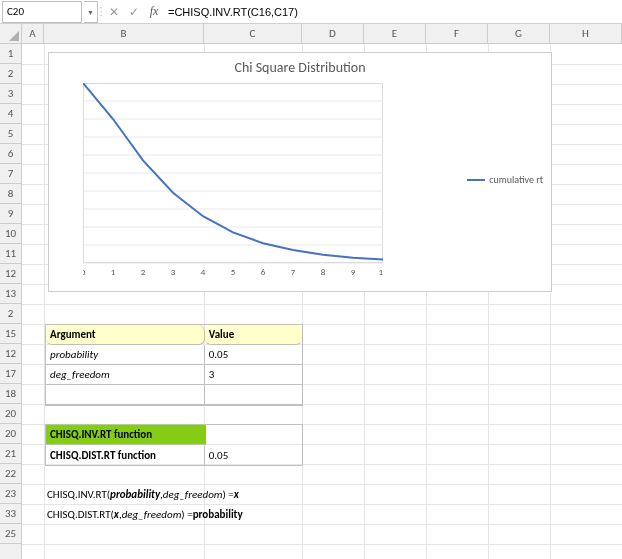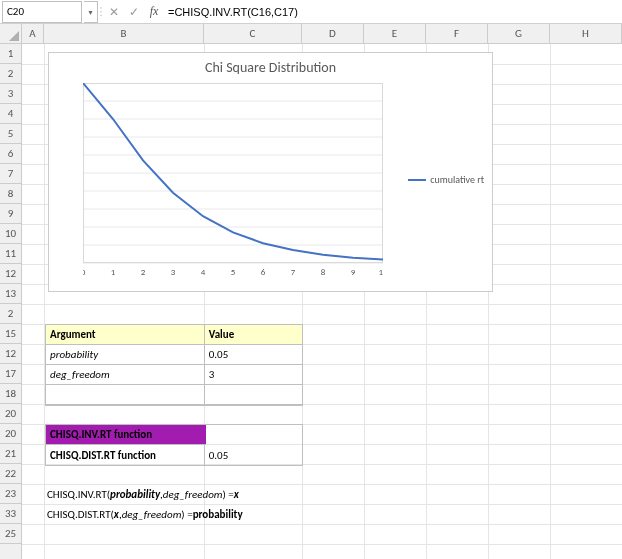--- a/index.html
+++ b/index.html
@@ -139,32 +139,32 @@
   .legend-line { width: 18px; height: 2px; background: #4472c4; margin-right: 4px; }
   
   .tbl {
     position: absolute;
     z-index: 5;
     border: 1px solid #bfbfbf;
   }
   .tbl-row { display:flex; height:20px; }
   .tbl-cell { border-right:1px solid #bfbfbf; border-bottom:1px solid #bfbfbf; padding:0 4px; display:flex;align-items:center;}
   .tbl-cell:last-child{border-right:none;}
-  .th { background:#ffffcc; font-weight:bold; }
+  .th { background:#ffffcc; font-weight:bold;border-radius:6px; }
   .it { font-style: italic; }
   
   .freebox {
     position: absolute;
     border: 1px solid #bfbfbf;
     z-index: 5;
   }
   .freebox-row { display:flex; height:20px;}
   .freebox-cell { padding:0 4px; display:flex; align-items:center; border-right:1px solid #bfbfbf; border-bottom:1px solid #bfbfbf;}
   .freebox-cell:last-child{border-right:none;}
-  .greenbg{ background:#a21caf; font-weight:bold;}
+  .greenbg{ background:#84cc16; font-weight:bold;}
   .greenborder{ border:2px solid #217346 !important; position:relative; z-index:6;}
   .boldcell{font-weight:bold;}
   .handle{
     position:absolute;width:6px;height:6px;background:#217346;
     right:-3px;bottom:-3px;
   }
   .celltext {
     position:absolute;
     font-size:11px;
     padding:0 2px;
@@ -262,21 +262,21 @@
     <div class="gridline-row" style="top: 180px;"></div>
     <div class="gridline-row" style="top: 160px;"></div>
     <div class="gridline-row" style="top: 140px;"></div>
     <div class="gridline-row" style="top: 120px;"></div>
     <div class="gridline-row" style="top: 100px;"></div>
     <div class="gridline-row" style="top: 80px;"></div>
     <div class="gridline-row" style="top: 60px;"></div>
     <div class="gridline-row" style="top: 40px;"></div>
     <div class="gridline-row" style="top: 20px;"></div>
 
-  <div class="chart" style="left:26px;top:8px;width:445px;height:240px;">
+  <div class="chart" style="left:26px;top:8px;width:504px;height:240px;">
     <div class="chart-title">Chi Square Distribution</div>
     <svg class="plot" style="left:34px;top:30px;" width="300" height="200">
       <g id="ygrid">
           <line x1="0" x2="300" y1="180" y2="180" class="plot-grid"></line>
           <line x1="0" x2="300" y1="162" y2="162" class="plot-grid"></line>
           <line x1="0" x2="300" y1="144" y2="144" class="plot-grid"></line>
           <line x1="0" x2="300" y1="126" y2="126" class="plot-grid"></line>
           <line x1="0" x2="300" y1="108" y2="108" class="plot-grid"></line>
           <line x1="0" x2="300" y1="90" y2="90" class="plot-grid"></line>
           <line x1="0" x2="300" y1="72" y2="72" class="plot-grid"></line>

